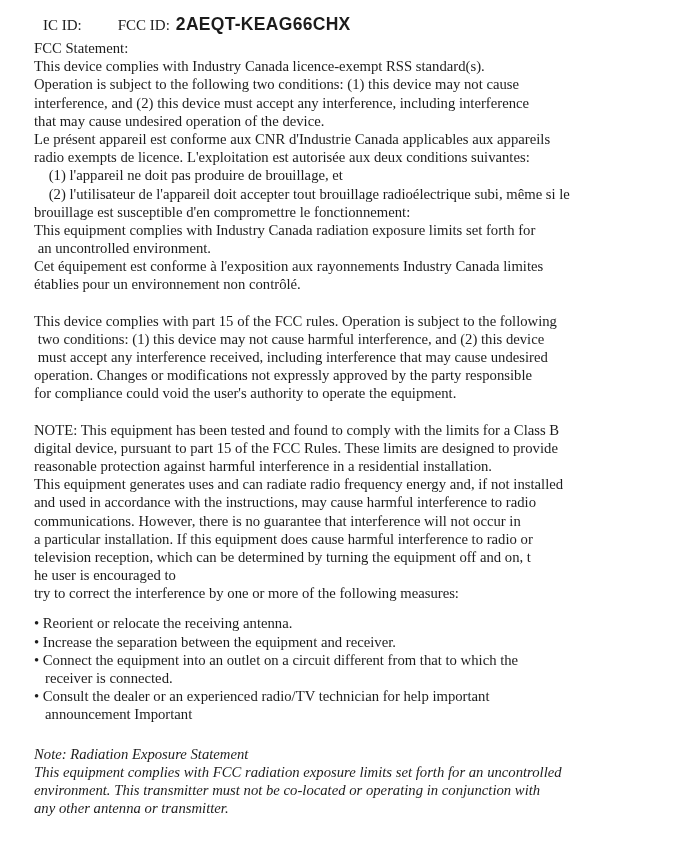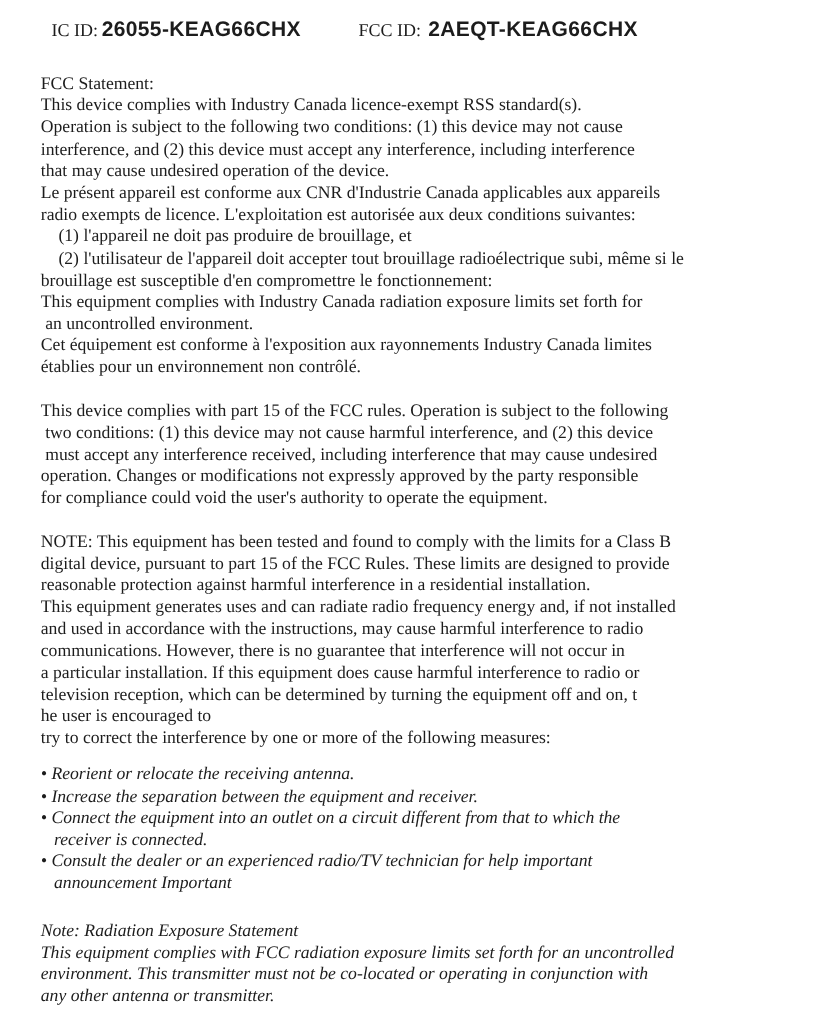--- a/index.html
+++ b/index.html
@@ -30,37 +30,36 @@
     font-family: "Liberation Sans", sans-serif;
     font-weight: 700;
     font-size: 17.5px;
     letter-spacing: 0.3px;
   }
   .header .ic-label   { margin-right: 3px; }
   .header .ic-value   { margin-right: 15px; }
   .header .fcc-label  { margin-right: 6px; margin-left: 33px; }
 
   .doc {
-    margin-top: 24px;
+    margin-top: 3px;
     padding-left: 34px;
     font-size: 14.7px;
     line-height: 18.2px;
     white-space: pre;
   }
   .block { margin: 0; }
   .block-0 { margin-bottom: 18px; }
   .block-1 { margin-bottom: 18px; }
   .block-2 { margin-bottom: 12px; }
-  .block-3 { margin-bottom: 21px; font-style: italic; }
+  .block-3 { margin-bottom: 21px; }
   .block-4 { margin-bottom: 0; font-style: italic; }
   .line { height: 18.2px; }
 </style>
 </head>
 <body>
 
 <div class="header">
   <span class="label ic-label">IC ID:</span>
-  <span class="value ic-value">26055-KEAG66CHX</span>
   <span class="label fcc-label">FCC ID:</span>
   <span class="value fcc-value">2AEQT-KEAG66CHX</span>
 </div>
 
 <div class="doc"><div class="block block-0"><div class="line">FCC Statement:</div><div class="line">This device complies with Industry Canada licence-exempt RSS standard(s).</div><div class="line">Operation is subject to the following two conditions: (1) this device may not cause</div><div class="line">interference, and (2) this device must accept any interference, including interference</div><div class="line">that may cause undesired operation of the device.</div><div class="line">Le présent appareil est conforme aux CNR d'Industrie Canada applicables aux appareils</div><div class="line">radio exempts de licence. L'exploitation est autorisée aux deux conditions suivantes:</div><div class="line">    (1) l'appareil ne doit pas produire de brouillage, et</div><div class="line">    (2) l'utilisateur de l'appareil doit accepter tout brouillage radioélectrique subi, même si le</div><div class="line">brouillage est susceptible d'en compromettre le fonctionnement:</div><div class="line">This equipment complies with Industry Canada radiation exposure limits set forth for</div><div class="line"> an uncontrolled environment.</div><div class="line">Cet équipement est conforme à l'exposition aux rayonnements Industry Canada limites</div><div class="line">établies pour un environnement non contrôlé.</div></div><div class="block block-1"><div class="line">This device complies with part 15 of the FCC rules. Operation is subject to the following</div><div class="line"> two conditions: (1) this device may not cause harmful interference, and (2) this device</div><div class="line"> must accept any interference received, including interference that may cause undesired</div><div class="line">operation. Changes or modifications not expressly approved by the party responsible</div><div class="line">for compliance could void the user's authority to operate the equipment.</div></div><div class="block block-2"><div class="line">NOTE: This equipment has been tested and found to comply with the limits for a Class B</div><div class="line">digital device, pursuant to part 15 of the FCC Rules. These limits are designed to provide</div><div class="line">reasonable protection against harmful interference in a residential installation.</div><div class="line">This equipment generates uses and can radiate radio frequency energy and, if not installed</div><div class="line">and used in accordance with the instructions, may cause harmful interference to radio</div><div class="line">communications. However, there is no guarantee that interference will not occur in</div><div class="line">a particular installation. If this equipment does cause harmful interference to radio or</div><div class="line">television reception, which can be determined by turning the equipment off and on, t</div><div class="line">he user is encouraged to</div><div class="line">try to correct the interference by one or more of the following measures:</div></div><div class="block block-3"><div class="line">• Reorient or relocate the receiving antenna.</div><div class="line">• Increase the separation between the equipment and receiver.</div><div class="line">• Connect the equipment into an outlet on a circuit different from that to which the</div><div class="line">   receiver is connected.</div><div class="line">• Consult the dealer or an experienced radio/TV technician for help important</div><div class="line">   announcement Important</div></div><div class="block block-4"><div class="line">Note: Radiation Exposure Statement</div><div class="line">This equipment complies with FCC radiation exposure limits set forth for an uncontrolled</div><div class="line">environment. This transmitter must not be co-located or operating in conjunction with</div><div class="line">any other antenna or transmitter.</div></div></div>
 
 </body></html>

